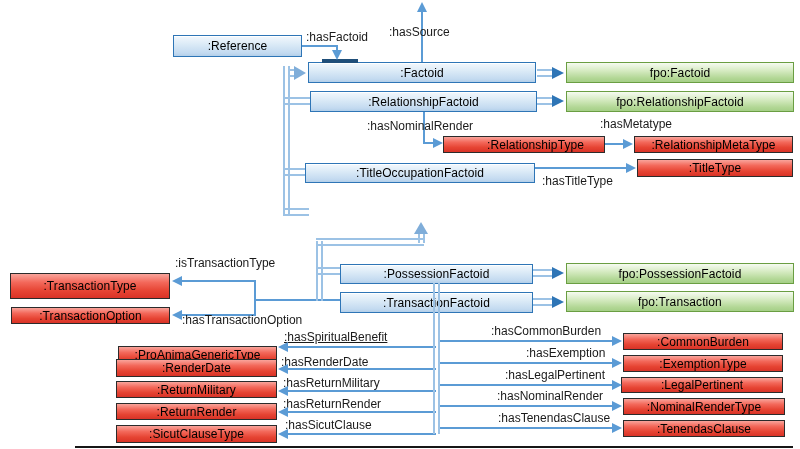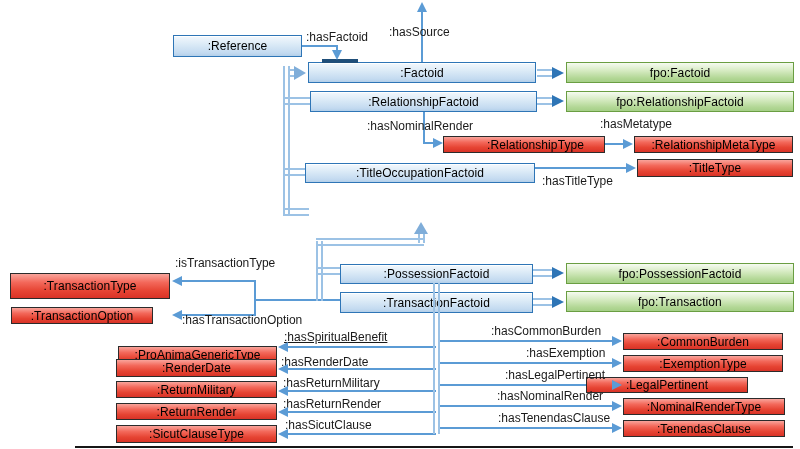--- a/index.html
+++ b/index.html
@@ -34,29 +34,29 @@
     <div class="node blue" style="left: 340px; top: 264px; width: 193px; height: 20px;">:PossessionFactoid</div>
     <div class="node blue" style="left: 340px; top: 292px; width: 193px; height: 21px;">:TransactionFactoid</div>
     <div class="node green" style="left: 566px; top: 62px; width: 228px; height: 21px;">fpo:Factoid</div>
     <div class="node green" style="left: 566px; top: 91px; width: 228px; height: 21px;">fpo:RelationshipFactoid</div>
     <div class="node green" style="left: 566px; top: 263px; width: 228px; height: 21px;">fpo:PossessionFactoid</div>
     <div class="node green" style="left: 566px; top: 291px; width: 228px; height: 21px;">fpo:Transaction</div>
     <div class="node red" style="left: 443px; top: 136px; width: 162px; height: 17px; padding-left: 23px;">:RelationshipType</div>
     <div class="node red" style="left: 634px; top: 136px; width: 159px; height: 17px;">:RelationshipMetaType</div>
     <div class="node red" style="left: 637px; top: 159px; width: 156px; height: 18px;">:TitleType</div>
     <div class="node red" style="left: 10px; top: 273px; width: 160px; height: 26px;">:TransactionType</div>
-    <div class="node red" style="left: 11px; top: 307px; width: 142px; height: 17px;">:TransactionOption</div>
+    <div class="node red" style="left: 11px; top: 307px; width: 159px; height: 17px;">:TransactionOption</div>
     <div class="node red" style="left: 118px; top: 338px; width: 159px; height: 18px; margin-top: 8px;">:ProAnimaGenericType</div>
     <div class="node red" style="left: 116px; top: 359px; width: 161px; height: 18px;">:RenderDate</div>
     <div class="node red" style="left: 116px; top: 381px; width: 161px; height: 17px;">:ReturnMilitary</div>
     <div class="node red" style="left: 116px; top: 403px; width: 161px; height: 17px;">:ReturnRender</div>
     <div class="node red" style="left: 116px; top: 425px; width: 161px; height: 18px;">:SicutClauseType</div>
     <div class="node red" style="left: 623px; top: 333px; width: 160px; height: 17px;">:CommonBurden</div>
     <div class="node red" style="left: 623px; top: 355px; width: 160px; height: 17px;">:ExemptionType</div>
-    <div class="node red" style="left: 586px; top: 377px; width: 162px; height: 16px;">:LegalPertinent</div>
+    <div class="node red" style="left: 621px; top: 377px; width: 162px; height: 16px;">:LegalPertinent</div>
     <div class="node red" style="left: 623px; top: 398px; width: 162px; height: 17px;">:NominalRenderType</div>
     <div class="node red" style="left: 623px; top: 420px; width: 162px; height: 17px;">:TenendasClause</div>
     <div class="elabel" style="left: 306px; top: 30px;">:hasFactoid</div>
     <div class="elabel" style="left: 389px; top: 25px;">:hasSource</div>
     <div class="elabel" style="left: 367px; top: 119px;">:hasNominalRender</div>
     <div class="elabel" style="left: 600px; top: 117px;">:hasMetatype</div>
     <div class="elabel" style="left: 542px; top: 174px;">:hasTitleType</div>
     <div class="elabel" style="left: 175px; top: 256px;">:isTransactionType</div>
     <div class="elabel" style="left: 182px; top: 313px;">:hasTransactionOption</div>
     <div class="elabel" style="left: 284px; top: 330px; text-decoration: underline;">:hasSpiritualBenefit</div>

